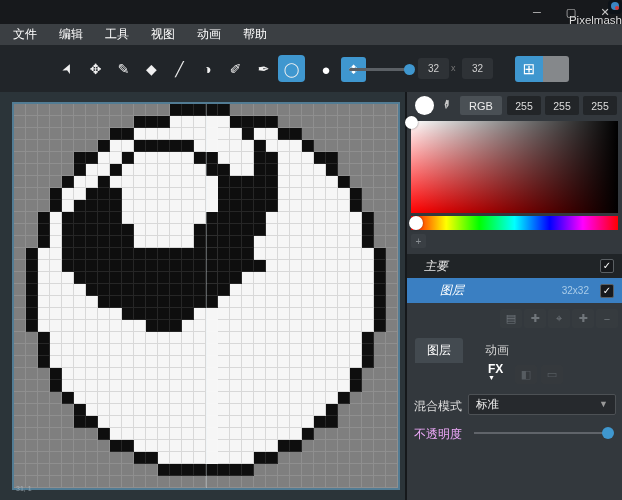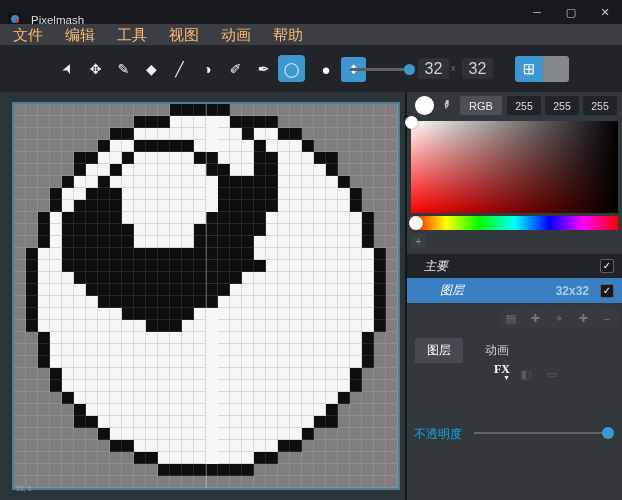--- a/index.html
+++ b/index.html
@@ -1,44 +1,44 @@
 <!DOCTYPE html>
 <html><head>
 <meta charset="utf-8">
 <style>
   * { margin:0; padding:0; box-sizing:border-box; }
   html,body { width:622px; height:500px; overflow:hidden; }
   body { font-family:"Liberation Sans", "DejaVu Sans", sans-serif; background:#17191c; }
   .win { position:relative; width:622px; height:500px; background:#24282c; }
 
   
-  .titlebar { position:absolute; left:0; top:0; width:622px; height:40px; background:#17191c; display:flex; align-items:center; }
+  .titlebar { position:absolute; left:0; top:0; width:622px; height:40px; background:#17191c; display:flex; align-items:flex-end;flex-direction:column; }
   .app-logo { position:relative; width:14px; height:14px; margin-left:8px; border-radius:4px; background:#0d1319; }
   .app-logo .iris { position:absolute; left:3px; top:2px; width:8px; height:8px; border-radius:50%; background:#3b86c4; }
   .app-logo .pup  { position:absolute; left:7px; top:6px; width:4px; height:4px; border-radius:50%; background:#d03c3c; }
   .app-title { margin-left:9px; font-size:11.5px; color:#dcdcdc; }
   .winbtns { position:absolute; right:0; top:0; height:24px; display:flex; }
   .winbtn { width:34px; height:24px; display:flex; align-items:center; justify-content:center; color:#c8c8c8; font-size:11px; }
 
   
   .menubar { position:absolute; left:0; top:24px; width:622px; height:21px; background:#3b3f43; display:flex; align-items:center; padding-left:2px; }
-  .menu-item { padding:0 11px; font-size:15px; color:#fdba74; line-height:21px; }
+  .menu-item { padding:0 11px; font-size:12px; color:#ffffff; line-height:21px; }
 
   
   .toolbar { position:absolute; left:0; top:45px; width:622px; height:47px; background:#212529; }
   .tools { position:absolute; left:54px; top:10px; display:flex; gap:1px; }
   .tool { width:27px; height:27px; display:flex; align-items:center; justify-content:center; color:#f0f0f0; font-size:14px; border-radius:4px; }
   .tool.sel { background:#3f97cf; }
   .tool:nth-child(1) span { display:inline-block; transform:rotate(-65deg); font-size:13px; }
   .tool:nth-child(5) span { font-weight:bold; }
   .brushdot { position:absolute; left:314px; top:12px; width:24px; height:24px; display:flex; align-items:center; justify-content:center; color:#fff; font-size:15px; }
   .patternbtn { position:absolute; left:341px; top:12px; width:25px; height:25px; background:#3f97cf; border-radius:3px; display:flex; align-items:center; justify-content:center; color:#fff; font-size:13px; }
   .tslider { position:absolute; left:349px; top:23px; width:62px; height:3px; background:#5b6065; border-radius:2px; }
   .tslider .knob { position:absolute; right:-4px; top:-4px; width:11px; height:11px; border-radius:50%; background:#3f97cf; }
-  .sizebox { position:absolute; top:13px; width:31px; height:21px; background:#2e3236; border-radius:3px; color:#cfcfcf; font-size:16px; display:flex; align-items:center; justify-content:center; }
+  .sizebox { position:absolute; top:13px; width:31px; height:21px; background:#2e3236; border-radius:3px; color:#cfcfcf; font-size:10px; display:flex; align-items:center; justify-content:center; }
   #wbox { left:418px; } #hbox { left:462px; }
   .sizesep { position:absolute; left:451px; top:18px; color:#777; font-size:9px; }
   .gridbtn { position:absolute; left:515px; top:11px; width:28px; height:26px; background:#3f97cf; border-radius:3px 0 0 3px; display:flex; align-items:center; justify-content:center; color:#fff; font-size:15px; }
   .graybtn { position:absolute; left:543px; top:11px; width:26px; height:26px; background:#85888b; border-radius:0 3px 3px 0; }
 
   
   .canvas-area { position:absolute; left:0; top:92px; width:405px; height:408px; background:#2b3439; }
   .canvas-frame { position:absolute; left:12px; top:10px; width:388px; height:388px; border:2px solid #527c94; background:#7f7f7f; }
   #pixel-grid { display:grid; grid-template-columns:repeat(32,12px); grid-template-rows:repeat(32,12px); width:384px; height:384px; }
   .cell { width:12px; height:12px; }
@@ -64,44 +64,44 @@
   .huebar { position:absolute; left:4px; top:124px; width:207px; height:14px;
     background:linear-gradient(to right, #f00 0%, #ff0 17%, #0f0 33%, #0ff 50%, #00f 67%, #f0f 83%, #f00 100%); }
   .huedot { position:absolute; left:-2px; top:0px; width:14px; height:14px; border-radius:50%; background:#fff; box-shadow:0 0 2px rgba(0,0,0,0.5); }
   .swatch-add { position:absolute; left:4px; top:142px; width:15px; height:14px; background:#3a3f44; border-radius:2px; color:#8a8f94; font-size:10px; display:flex; align-items:center; justify-content:center; }
 
   .layerlist { position:absolute; left:0px; top:162px; width:215px; height:49px; background:#202427; }
   .lrow { position:relative; width:215px; height:24px; display:flex; align-items:center; }
   .lrow.sel { background:#3a7fc2; height:25px; }
   .lname { font-size:12px; color:#eaeaea; margin-left:17px;font-style:italic; }
   .lrow.sel .lname { margin-left:33px; color:#ffffff; }
-  .lsize { position:absolute; right:33px; font-size:12px; color:#a9cce9;font-weight:bold; }
+  .lsize { position:absolute; right:33px; font-size:10px; color:#a9cce9; }
   .chk { position:absolute; right:8px; width:14px; height:14px; background:#17191c; border:1px solid #5a5f63; border-radius:2px; color:#fff; font-size:10px; line-height:12px; text-align:center; }
 
   .lbtns { position:absolute; right:4px; top:217px; display:flex; gap:2px; }
   .lbtn { width:22px; height:19px; background:#363b3f; border-radius:2px; color:#70767b; font-size:11px; display:flex; align-items:center; justify-content:center; }
 
   .tabs { position:absolute; left:8px; top:246px; display:flex; gap:10px; }
   .tab { padding:4px 12px; font-size:12px; color:#d2d2d2; border-radius:3px 3px 0 0; }
   .tab.active { background:#434a50; color:#ffffff; }
 
   .fxrow { position:absolute; left:0; top:272px; width:215px; height:26px; }
-  .fx-btn { position:absolute; left:81px; top:0; width:22px; text-align:right; color:#fff;font-family:Liberation Serif, serif; }
+  .fx-btn { position:absolute; left:81px; top:0; width:22px; text-align:left; color:#fff; }
   .fx-btn .fxt { font-size:12px; font-weight:bold; line-height:11px; }
   .fx-btn .fxa { font-size:7px; line-height:6px; }
   .fxicon { position:absolute; top:1px; width:22px; height:19px; background:#35393d; border-radius:2px; color:#565c61; font-size:11px; display:flex; align-items:center; justify-content:center; }
   #fxi1 { left:108px; } #fxi2 { left:134px; }
 
   .blendrow { position:absolute; left:0; top:302px; width:215px; height:22px; }
   .blend-label { position:absolute; left:7px; top:4px; font-size:12px; color:#dddddd; }
   .blend-select { position:absolute; left:61px; top:0; width:148px; height:21px; background:#26292d; border:1px solid #4d5155; border-radius:2px; color:#ededed; font-size:11.5px; line-height:19px; padding-left:7px; }
   .blend-select .arrow { position:absolute; right:7px; top:0; color:#999; font-size:9px; }
 
   .opacityrow { position:absolute; left:0; top:332px; width:215px; height:18px; }
-  .opacity-label { position:absolute; left:7px; top:2px; font-size:12px; color:#0ea5e9; }
+  .opacity-label { position:absolute; left:7px; top:2px; font-size:12px; color:#f0abfc; }
   .oslider { position:absolute; left:67px; top:8px; width:138px; height:2px; background:#60646a; }
   .oslider .knob { position:absolute; right:-2px; top:-5px; width:12px; height:12px; border-radius:50%; background:#3f97cf; }
 
   .addfx { position:absolute; left:67px; top:356px; width:80px; height:25px; background:#46494d; border-radius:3px; color:#eaeaea; font-size:12px; display:flex; align-items:center; justify-content:center; }
 </style>
 </head>
 <body>
 
 <div class="win">
 
@@ -1247,20 +1247,27 @@
 
     <div class="fxrow">
       <div class="fx-btn">
         <div class="fxt">FX</div>
         <div class="fxa">▼</div>
       </div>
       <div class="fxicon" id="fxi1">◧</div>
       <div class="fxicon" id="fxi2">▭</div>
     </div>
 
+    <div class="blendrow">
+      <div class="blend-label">混合模式</div>
+      <div class="blend-select">
+        <span>标准</span>
+        <span class="arrow">▼</span>
+      </div>
+    </div>
 
     <div class="opacityrow">
       <div class="opacity-label">不透明度</div>
       <div class="oslider">
           <div class="knob"></div>
         </div>
     </div>
 
   </div>
 </div>

